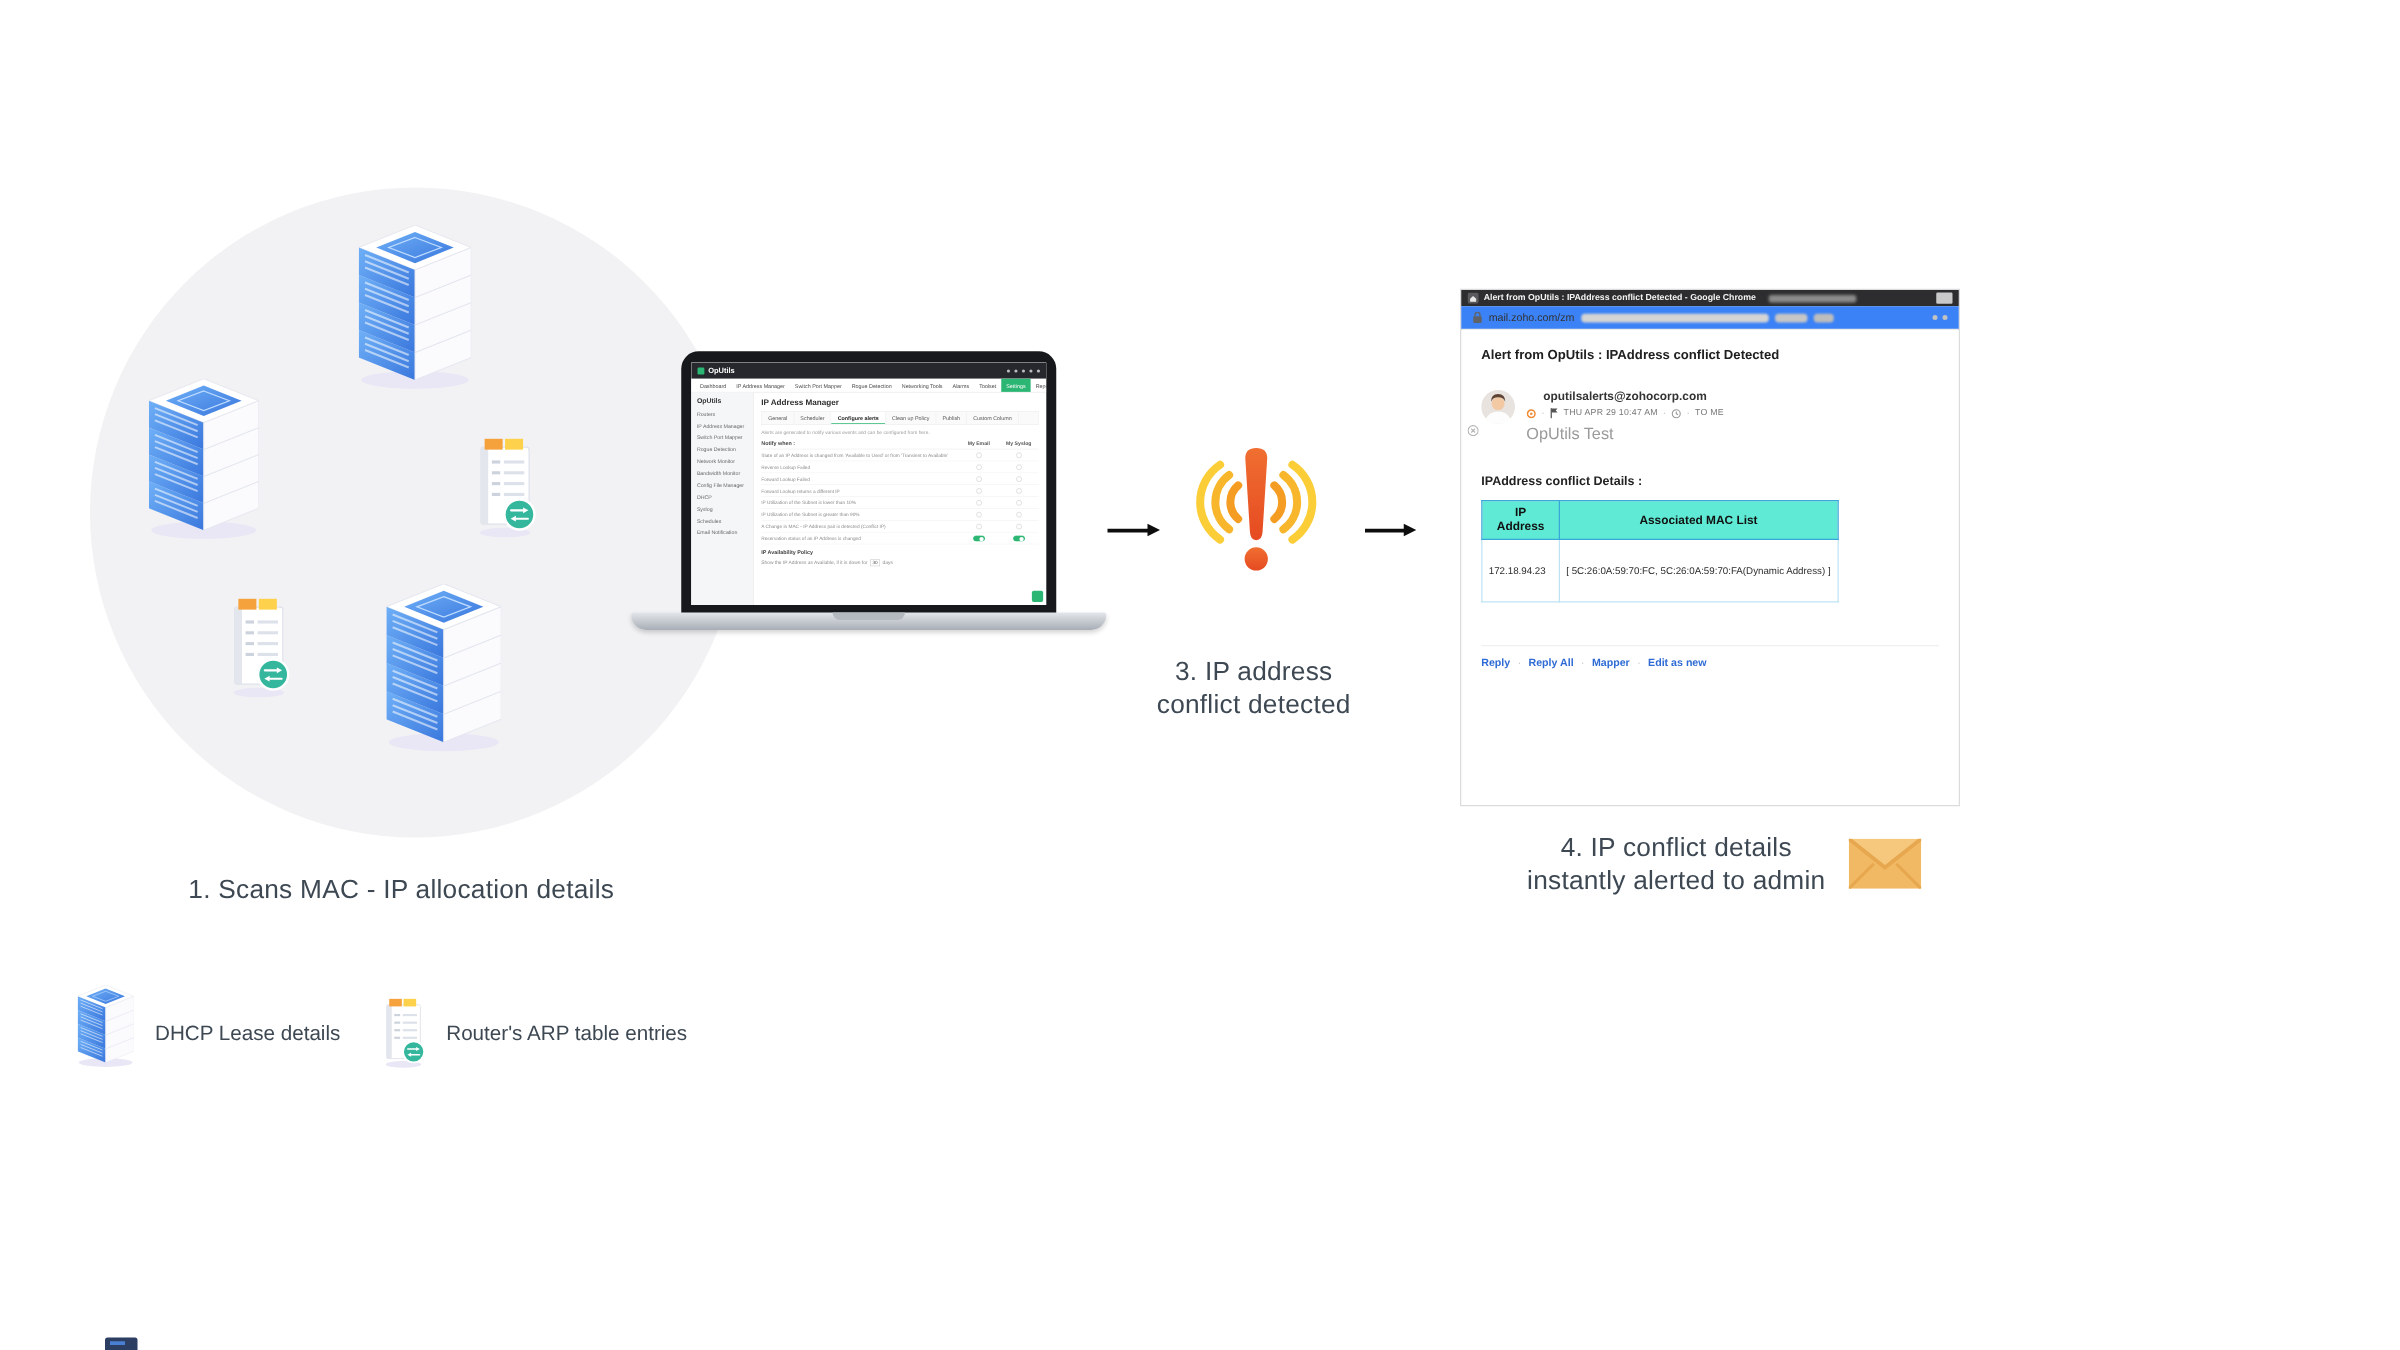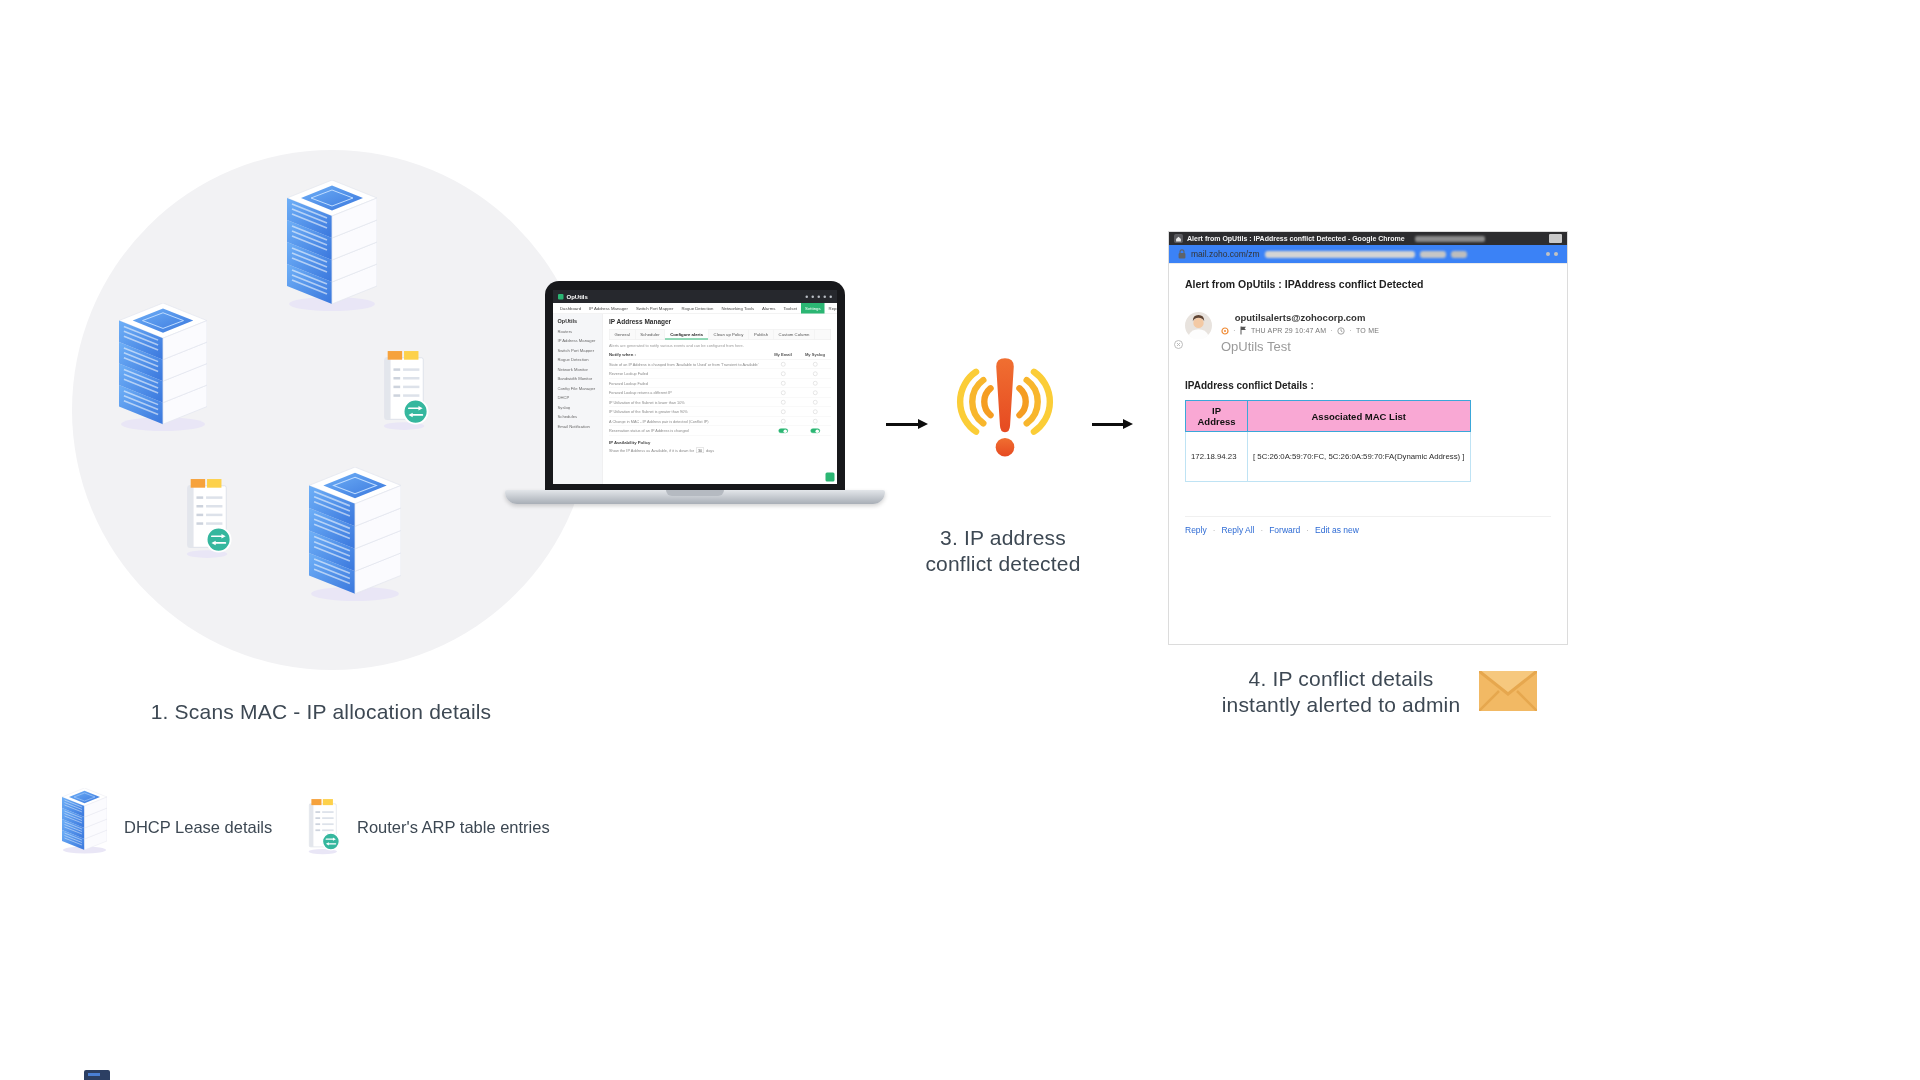--- a/index.html
+++ b/index.html
@@ -78,25 +78,25 @@
   .email-subject { font-size:10.5px; font-weight:bold; color:#202020; }
   .sender-row { display:flex; gap:9px; margin-top:22px; }
   .avatar { width:27px; height:27px; flex-shrink:0; }
   .sender-line1 { font-size:9.5px; font-weight:bold; color:#333;text-align:center; }
   .sender-line2 { display:flex; align-items:center; gap:4px; font-size:7px; color:#777; margin-top:3px; letter-spacing:0.2px; }
   .sender-line3 { font-size:13px; color:#9a9a9a; margin-top:4px; }
   .sep { color:#b5b5b5; font-size:8px; }
   .collapse-icon { position:absolute; left:5px; top:76px; }
   .details-label { margin-top:26px; font-size:10px; font-weight:bold; color:#222; }
   .conflict-table { border-collapse:collapse; margin-top:9px; }
-  .conflict-table th { background:#f9a8d4; border:1px solid #3aa7d9; font-size:9.5px; color:#111; padding:4px 8px; font-weight:bold; }
+  .conflict-table th { background:#5eead4; border:1px solid #3aa7d9; font-size:9.5px; color:#111; padding:4px 8px; font-weight:bold; }
   .conflict-table th:first-child { width:62px; }
   .conflict-table td { border:1px solid #bfe3f4; font-size:7.8px; color:#2c2c2c; padding:20px 5px; white-space:nowrap; }
   .actions-wrap { border-top:1px solid #f0f0f0; margin-top:34px; padding-top:8px; display:flex; gap:6px; align-items:center; }
-  .action-link { font-size:8.5px; color:#2e6bd4; cursor:pointer; }
+  .action-link { font-size:8.5px; color:#2e6bd4; cursor:pointer;font-weight:bold; }
 </style>
 </head>
 <body>
 
 <div class="canvas">
 
   <svg width="0" height="0" style="position:absolute" aria-hidden="true">
     <defs>
       <linearGradient id="gradBlue" x1="0" y1="0" x2="1" y2="1">
         <stop offset="0" stop-color="#6fb0f7"></stop>
@@ -425,21 +425,21 @@
             <td>172.18.94.23</td>
             <td>[ 5C:26:0A:59:70:FC, 5C:26:0A:59:70:FA(Dynamic Address) ]</td>
           </tr>
         </tbody>
       </table>
       <div class="actions-wrap">
         <span class="action-link">Reply</span>
         <span class="sep">·</span>
         <span class="action-link">Reply All</span>
         <span class="sep">·</span>
-        <span class="action-link">Forward</span>
+        <span class="action-link">Mapper</span>
         <span class="sep">·</span>
         <span class="action-link">Edit as new</span>
       </div>
     </div>
   </div>
   <div class="caption" style="left:1183px;top:666px;width:316px;">
     <div>4. IP conflict details</div>
     <div>instantly alerted to admin</div>
   </div>
   <svg class="abs" style="left:1479px;top:671px" width="58" height="40" viewBox="0 0 58 40">

